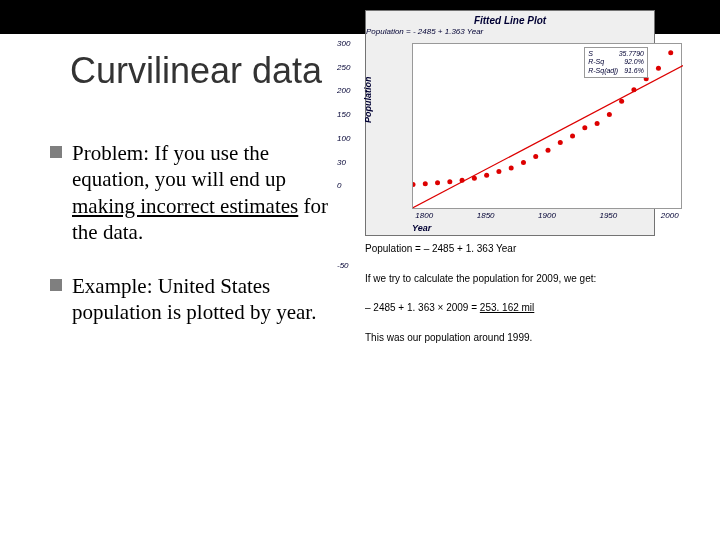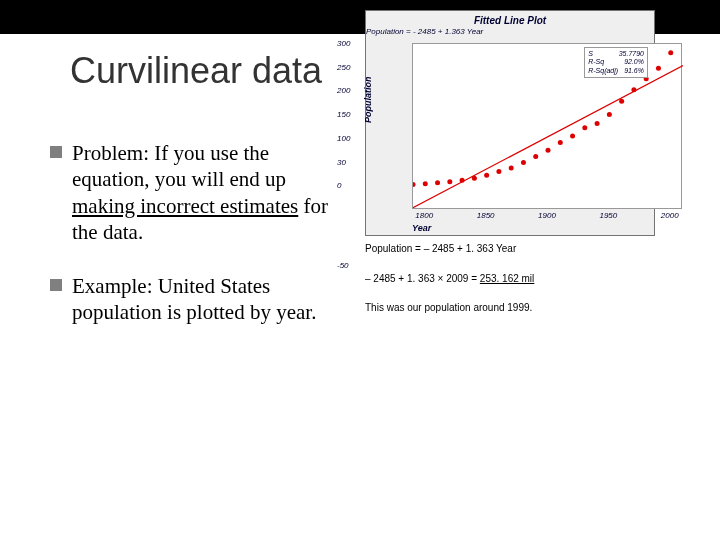--- a/index.html
+++ b/index.html
@@ -167,20 +167,21 @@
     </div>
   </div>
   <div class="bullet">
     <div class="bullet-marker"></div>
     <div class="bullet-text">Example: United States population is plotted by year.</div>
   </div>
 </div>
 
 <div class="rightcol">
   <p>Population = – 2485 + 1. 363 Year</p>
+  <p>If we try to calculate the population for 2009, we get:</p>
   <p>
     <span>– 2485 + 1. 363 × 2009 = </span><span class="underline">253. 162 mil</span>
   </p>
   <p>This was our population around 1999.</p>
 </div>
 
 <div class="chart-box">
   <div class="chart-title">Fitted Line Plot</div>
   <div class="chart-subtitle">Population = - 2485 + 1.363 Year</div>
   <div class="ylabel">Population</div>

